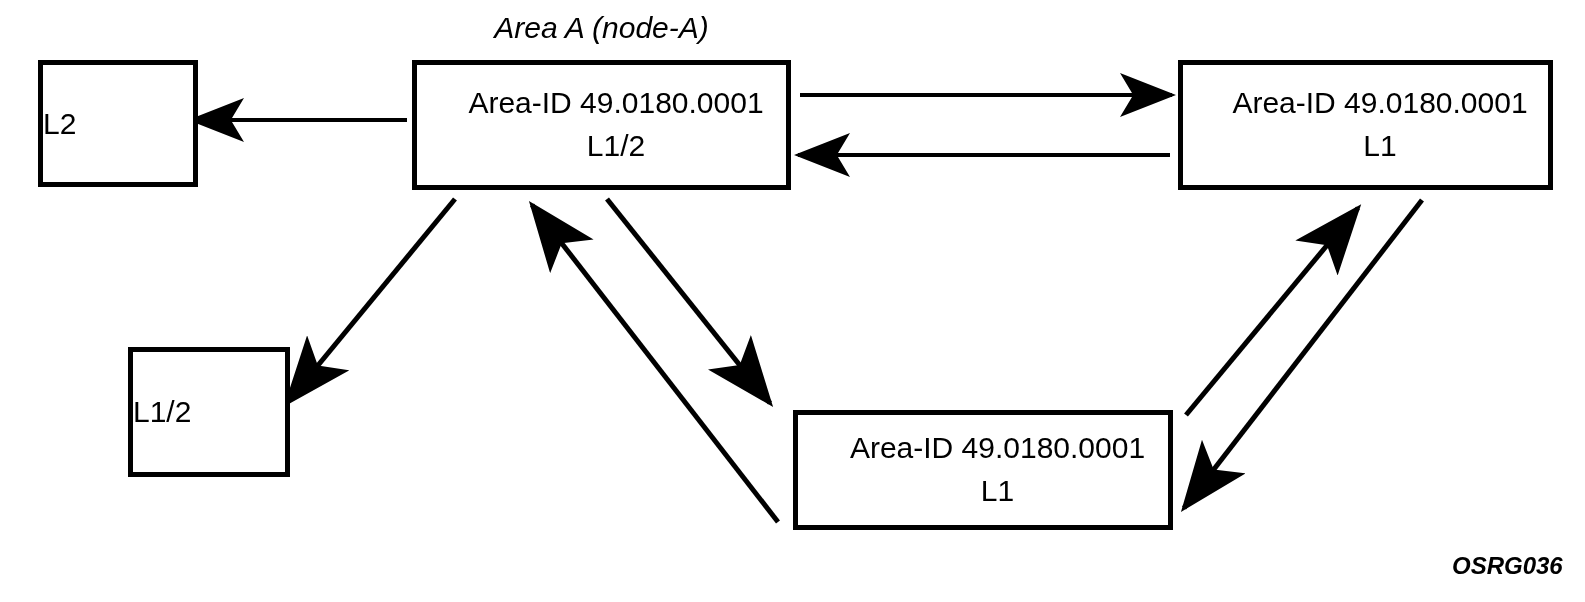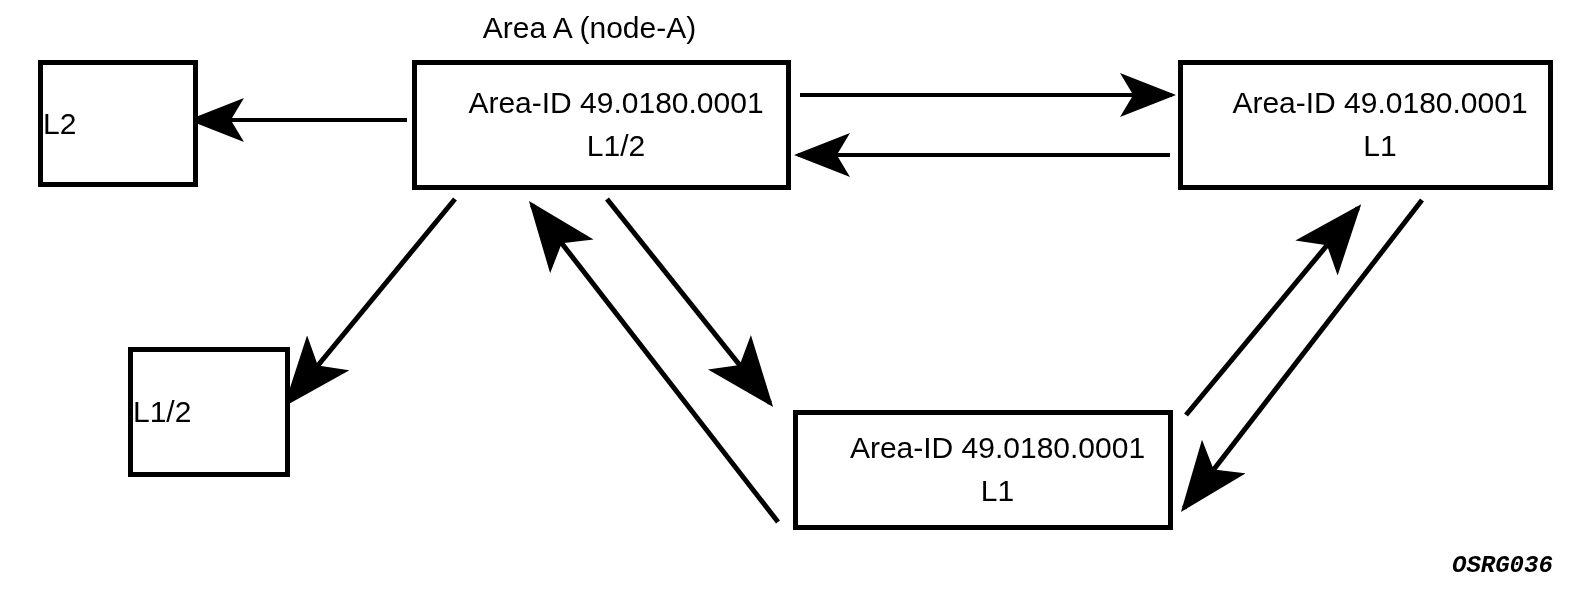--- a/index.html
+++ b/index.html
@@ -56,21 +56,21 @@
   .node-title {
     position: absolute;
     font-size: 30px;
     color: #000000;
     white-space: nowrap;
     text-align: center;
     z-index: 3;
   }
   .watermark {
     position: absolute;
-    font-family: Liberation Mono, monospace;
+    font-family: Liberation Sans, sans-serif;
     font-style: italic;
     font-weight: bold;
     font-size: 24px;
     color: #000000;
     white-space: nowrap;
     z-index: 3;
   }
   #arrow-layer {
     position: absolute;
     left: 0;
@@ -78,21 +78,21 @@
     width: 1585px;
     height: 602px;
     z-index: 1;
   }
   
   #box-l2       { left: 26px;   top: 60px;  width: 160px; height: 127px; }
   #box-l12      { left: 116px;  top: 347px; width: 162px; height: 130px; }
   #box-area-a   { left: 412px;  top: 60px;  width: 379px; height: 130px; }
   #box-area-b   { left: 1178px; top: 60px;  width: 375px; height: 130px; }
   #box-area-c   { left: 793px;  top: 410px; width: 380px; height: 120px; }
-  #title-area-a { left: 400px;  top: 11px;  width: 379px; }
+  #title-area-a { left: 412px;  top: 11px;  width: 379px; font-style: italic; }
   #title-area-b { left: 1178px; top: 11px;  width: 375px; }
   #title-area-c { left: 793px;  top: 358px; width: 380px; }
   #watermark-osrg { left: 1452px; top: 552px; }
 </style>
 </head>
 <body>
 
 <div id="canvas">
 
   <svg id="arrow-layer" viewBox="0 0 1585 602" xmlns="http://www.w3.org/2000/svg">

